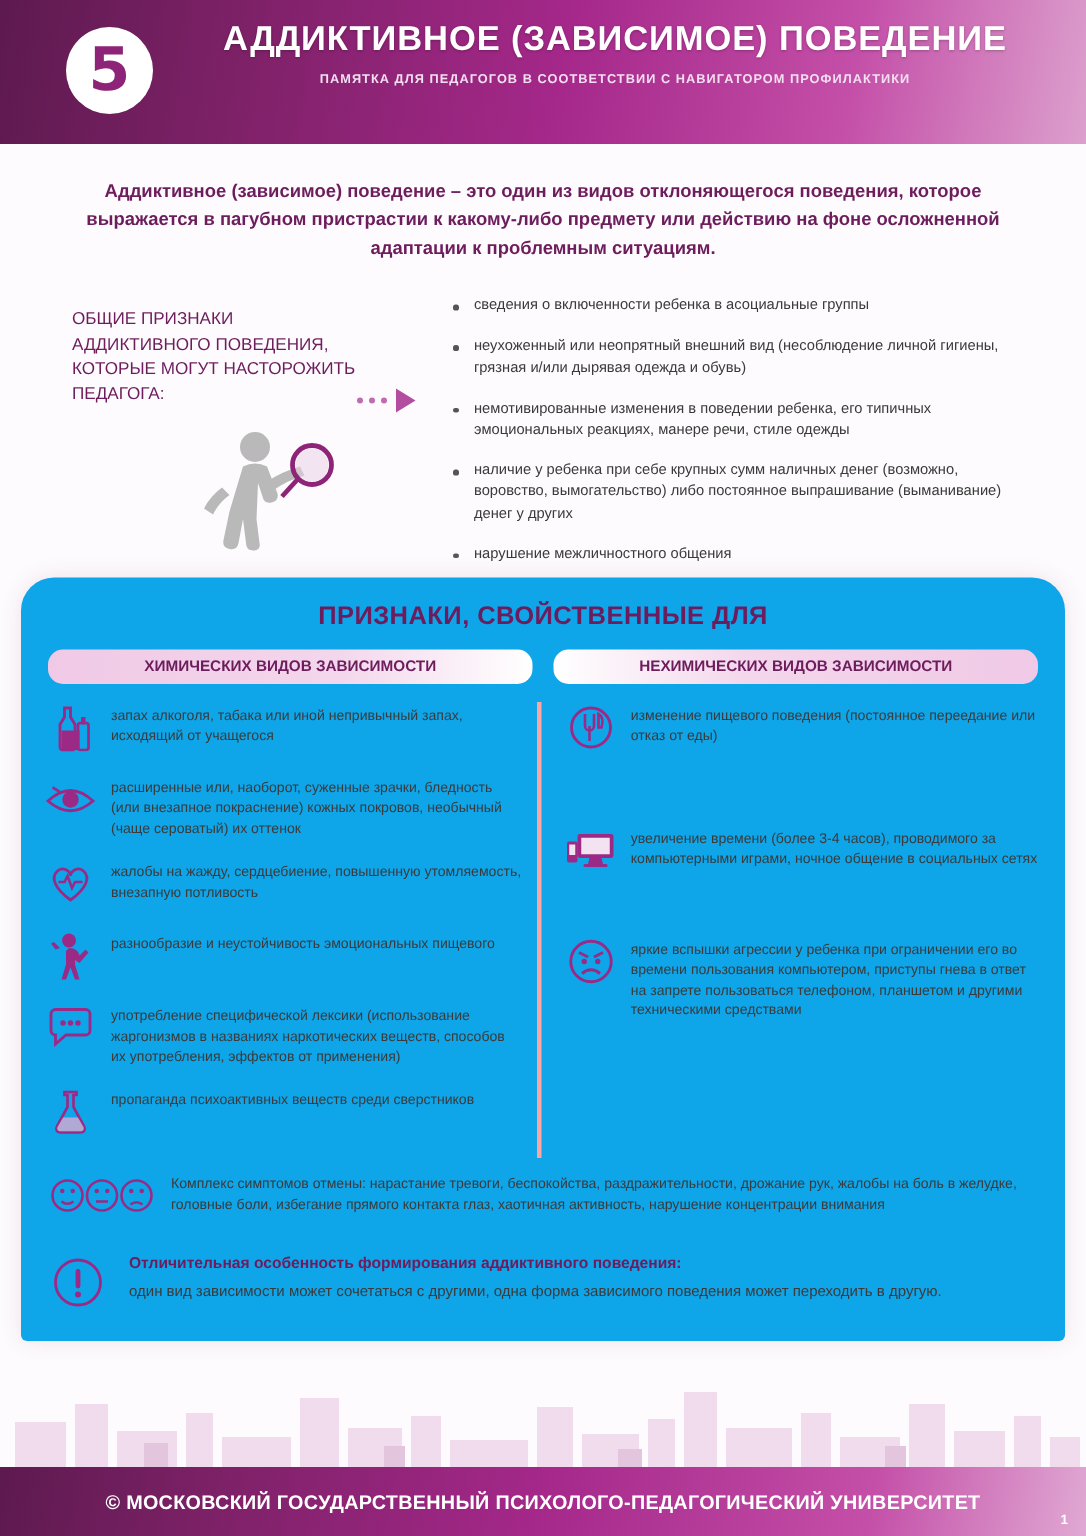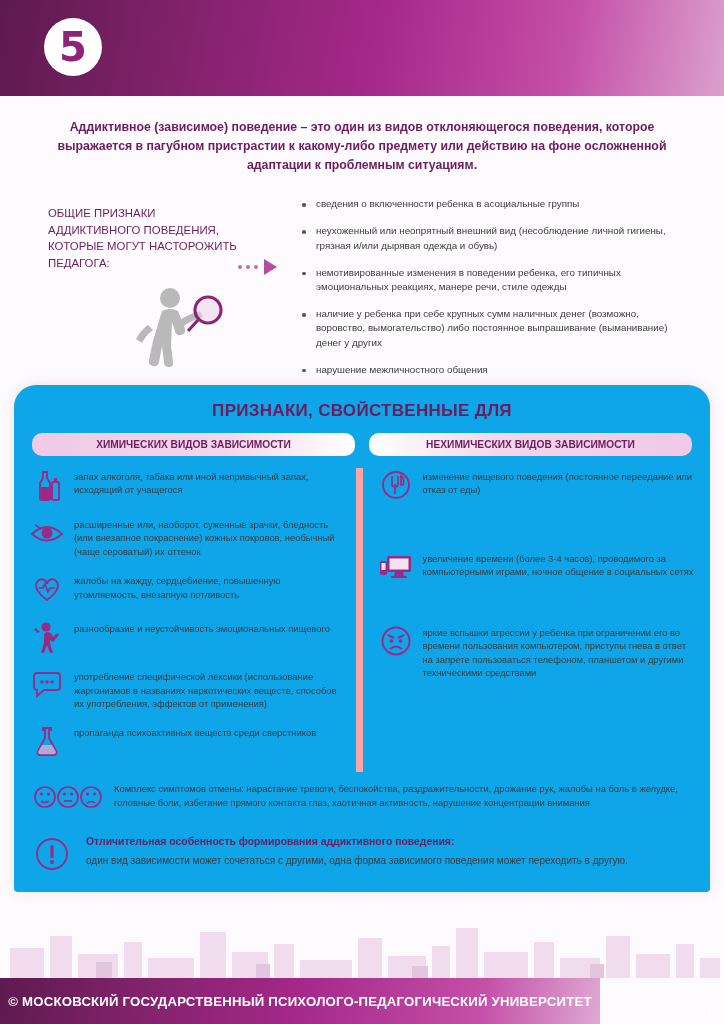--- a/index.html
+++ b/index.html
@@ -165,21 +165,21 @@
     background: linear-gradient(270deg, #f0c9e6 0%, #f3d7ec 60%, #ffffff 100%);
   }
   .cols {
     display: flex;
     padding: 12px 16px 0 16px;
     gap: 10px;
     position: relative;
     justify-content: center;
   }
   .col { flex: 1; }
-  .col.right { border-left: 7px solid #fca5a5; padding-left: 16px; }
+  .col.right { border-left: 3px solid #fca5a5; padding-left: 16px; }
   .item {
     display: flex;
     align-items: flex-start;
     gap: 10px;
     margin-bottom: 14px;
   }
   .item .ico {
     flex: 0 0 34px;
     width: 34px; height: 34px;
     display: flex; align-items: center; justify-content: center;
@@ -231,21 +231,21 @@
   
   .skyline {
     position: absolute;
     left: 0; bottom: 46px;
     width: 724px; height: 56px;
     overflow: hidden;
   }
   .footer {
     position: absolute;
     left: 0; bottom: 0;
-    width: 600px; height: 46px;
+    width: 724px; height: 46px;
     background: linear-gradient(100deg, #5d1a4f 0%, #7d2167 20%, #a5288a 50%, #c44fa8 80%, #e0a9d3 100%);
     display: flex;
     align-items: center;
     justify-content: center;
     color: #ffffff;
     font-size: 13.2px;
     font-weight: bold;
     letter-spacing: 0.2px;
   }
   .page-num {
@@ -256,20 +256,24 @@
     font-weight: bold;
   }
 </style>
 </head>
 <body>
 
 <div class="page">
 
   <div class="header">
     <div class="header-badge">5</div>
+    <div class="header-titles">
+      <div class="header-title">АДДИКТИВНОЕ (ЗАВИСИМОЕ) ПОВЕДЕНИЕ</div>
+      <div class="header-sub">ПАМЯТКА ДЛЯ ПЕДАГОГОВ В СООТВЕТСТВИИ С НАВИГАТОРОМ ПРОФИЛАКТИКИ</div>
+    </div>
   </div>
 
   <div class="intro">Аддиктивное (зависимое) поведение – это один из видов отклоняющегося поведения, которое выражается в пагубном пристрастии к какому-либо предмету или действию на фоне осложненной адаптации к проблемным ситуациям.</div>
 
   <div class="sec1">
     <div class="sec1-head">ОБЩИЕ ПРИЗНАКИ АДДИКТИВНОГО ПОВЕДЕНИЯ, КОТОРЫЕ МОГУТ НАСТОРОЖИТЬ ПЕДАГОГА:</div>
 
     <div class="arrow-dots">
       <span class="dot"></span>
         <span class="dot"></span>

